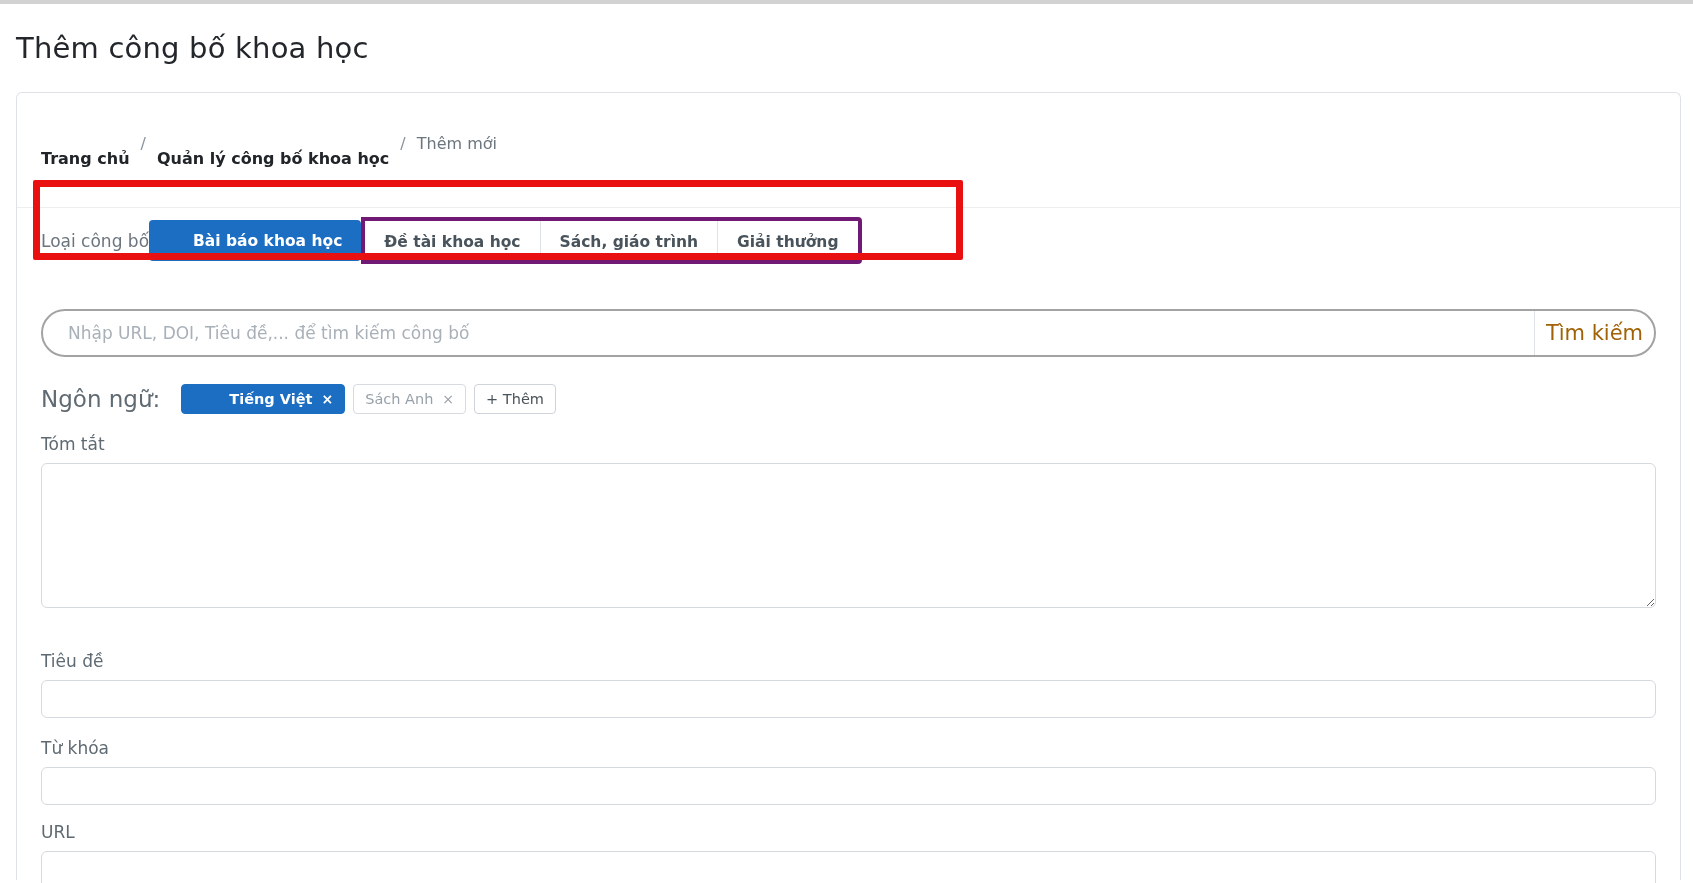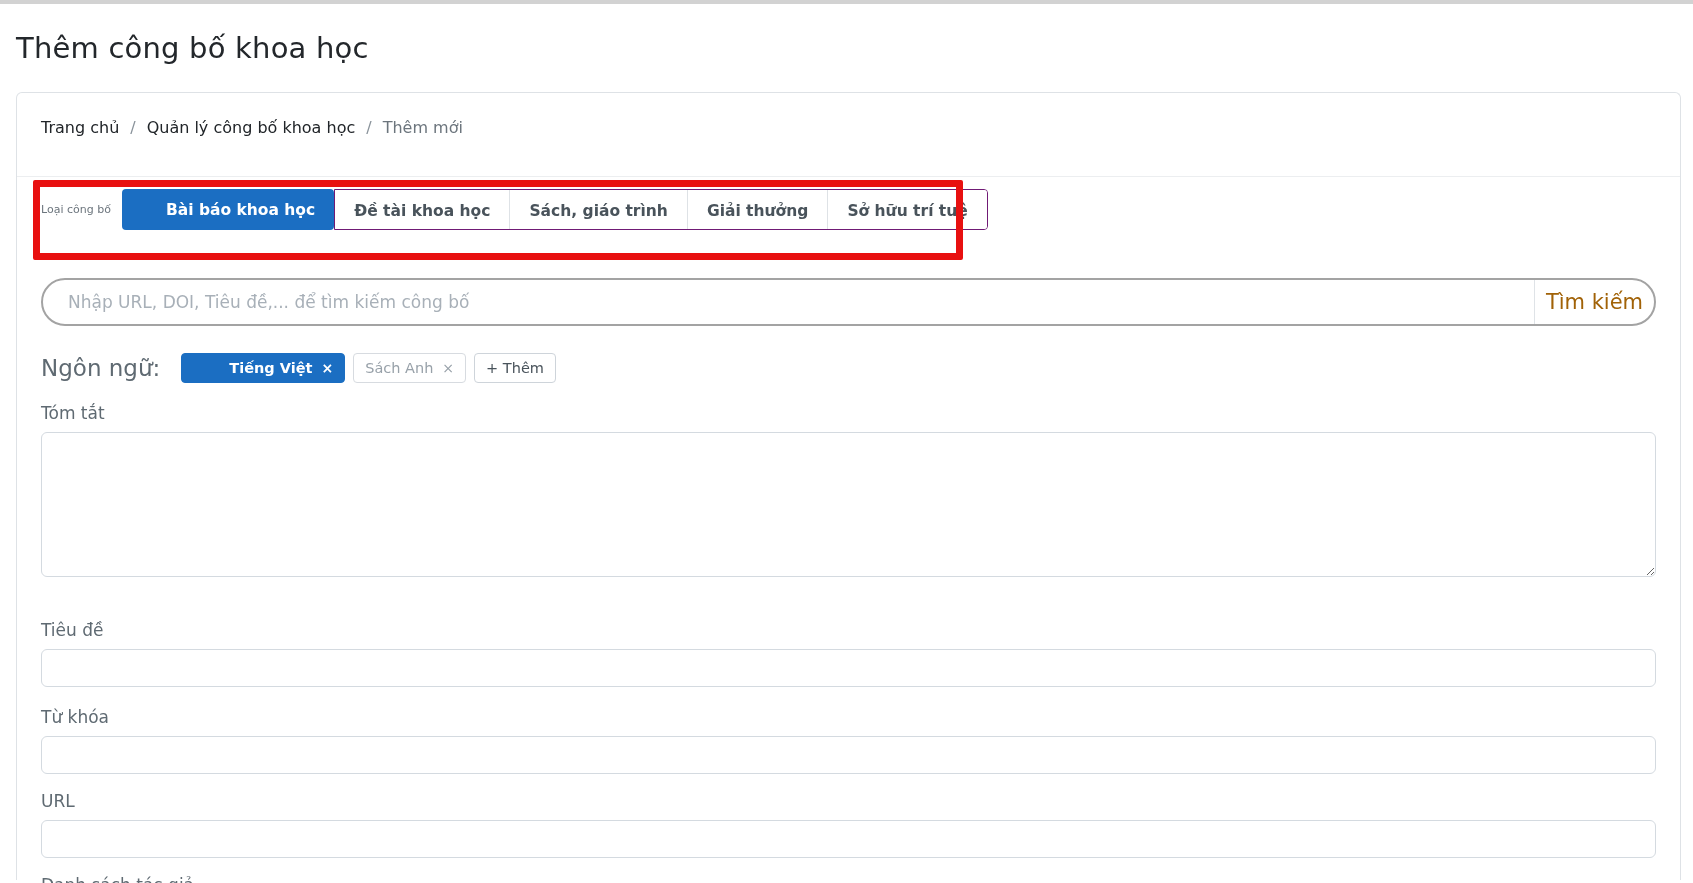--- a/index.html
+++ b/index.html
@@ -32,40 +32,39 @@
 
   
   .breadcrumb {
     margin-top: 24px;
     display: flex;
     align-items: center;
     gap: 11px;
     font-size: 16px;
     line-height: 22px;
   }
-  .bc-link { font-weight: 400; color: #212529; cursor: pointer; }
+  .bc-link { font-weight: 700; color: #212529; cursor: pointer; margin-top: 31px; }
   .bc-sep { color: #8a939b; }
   .bc-current { color: #6c757d; }
 
   .divider {
     margin: 37px -24px 0 -24px;
     border-top: 1px solid #eceef0;
   }
 
   
   .type-row {
     margin-top: 12px;
     display: flex;
     align-items: center;
     height: 41px;
   }
   .type-label {
     color: #6c757d;
-    font-size: 11px;
-    margin-right: 11px;
+    font-size: 17px;
     white-space: nowrap;
   }
   .tab {
     height: 41px;
     font-family: inherit;
     font-size: 15.5px;
     font-weight: 700;
     padding: 0 19px;
     background: #fff;
     border: none;
@@ -76,25 +75,25 @@
   .tab.active {
     background: var(--primary, #1b6ec2);
     color: #ffffff;
     border-radius: 4px;
     position: relative;
     z-index: 1;
     padding-left: 44px;
   }
   .tab-group {
     display: flex;
-    border: 1px solid #701a75;
+    border: 4px solid #701a75;
     border-radius: 0 4px 4px 0;
     overflow: hidden;
     background: #fff;
-    height: 41px;
+    height: 47px;
   }
   .tab-group .tab + .tab { border-left: 1px solid #dee2e6; }
 
   
   .annotation-box {
     position: absolute;
     left: 16px;
     top: 87px;
     width: 930px;
     height: 80px;
@@ -236,21 +235,20 @@
 
   <div class="divider"></div>
 
   <div class="type-row">
     <span class="type-label">Loại công bố</span>
     <button class="tab active">Bài báo khoa học</button>
     <div class="tab-group">
       <button class="tab">Đề tài khoa học</button>
       <button class="tab">Sách, giáo trình</button>
       <button class="tab">Giải thưởng</button>
-      <button class="tab">Sở hữu trí tuệ</button>
     </div>
   </div>
 
   <div class="annotation-box"></div>
 
   <div class="search-row">
     <input class="search-input" type="text" placeholder="Nhập URL, DOI, Tiêu đề,... để tìm kiếm công bố" style="">
     <div class="search-sep"></div>
     <button class="search-btn">Tìm kiếm</button>
   </div>

